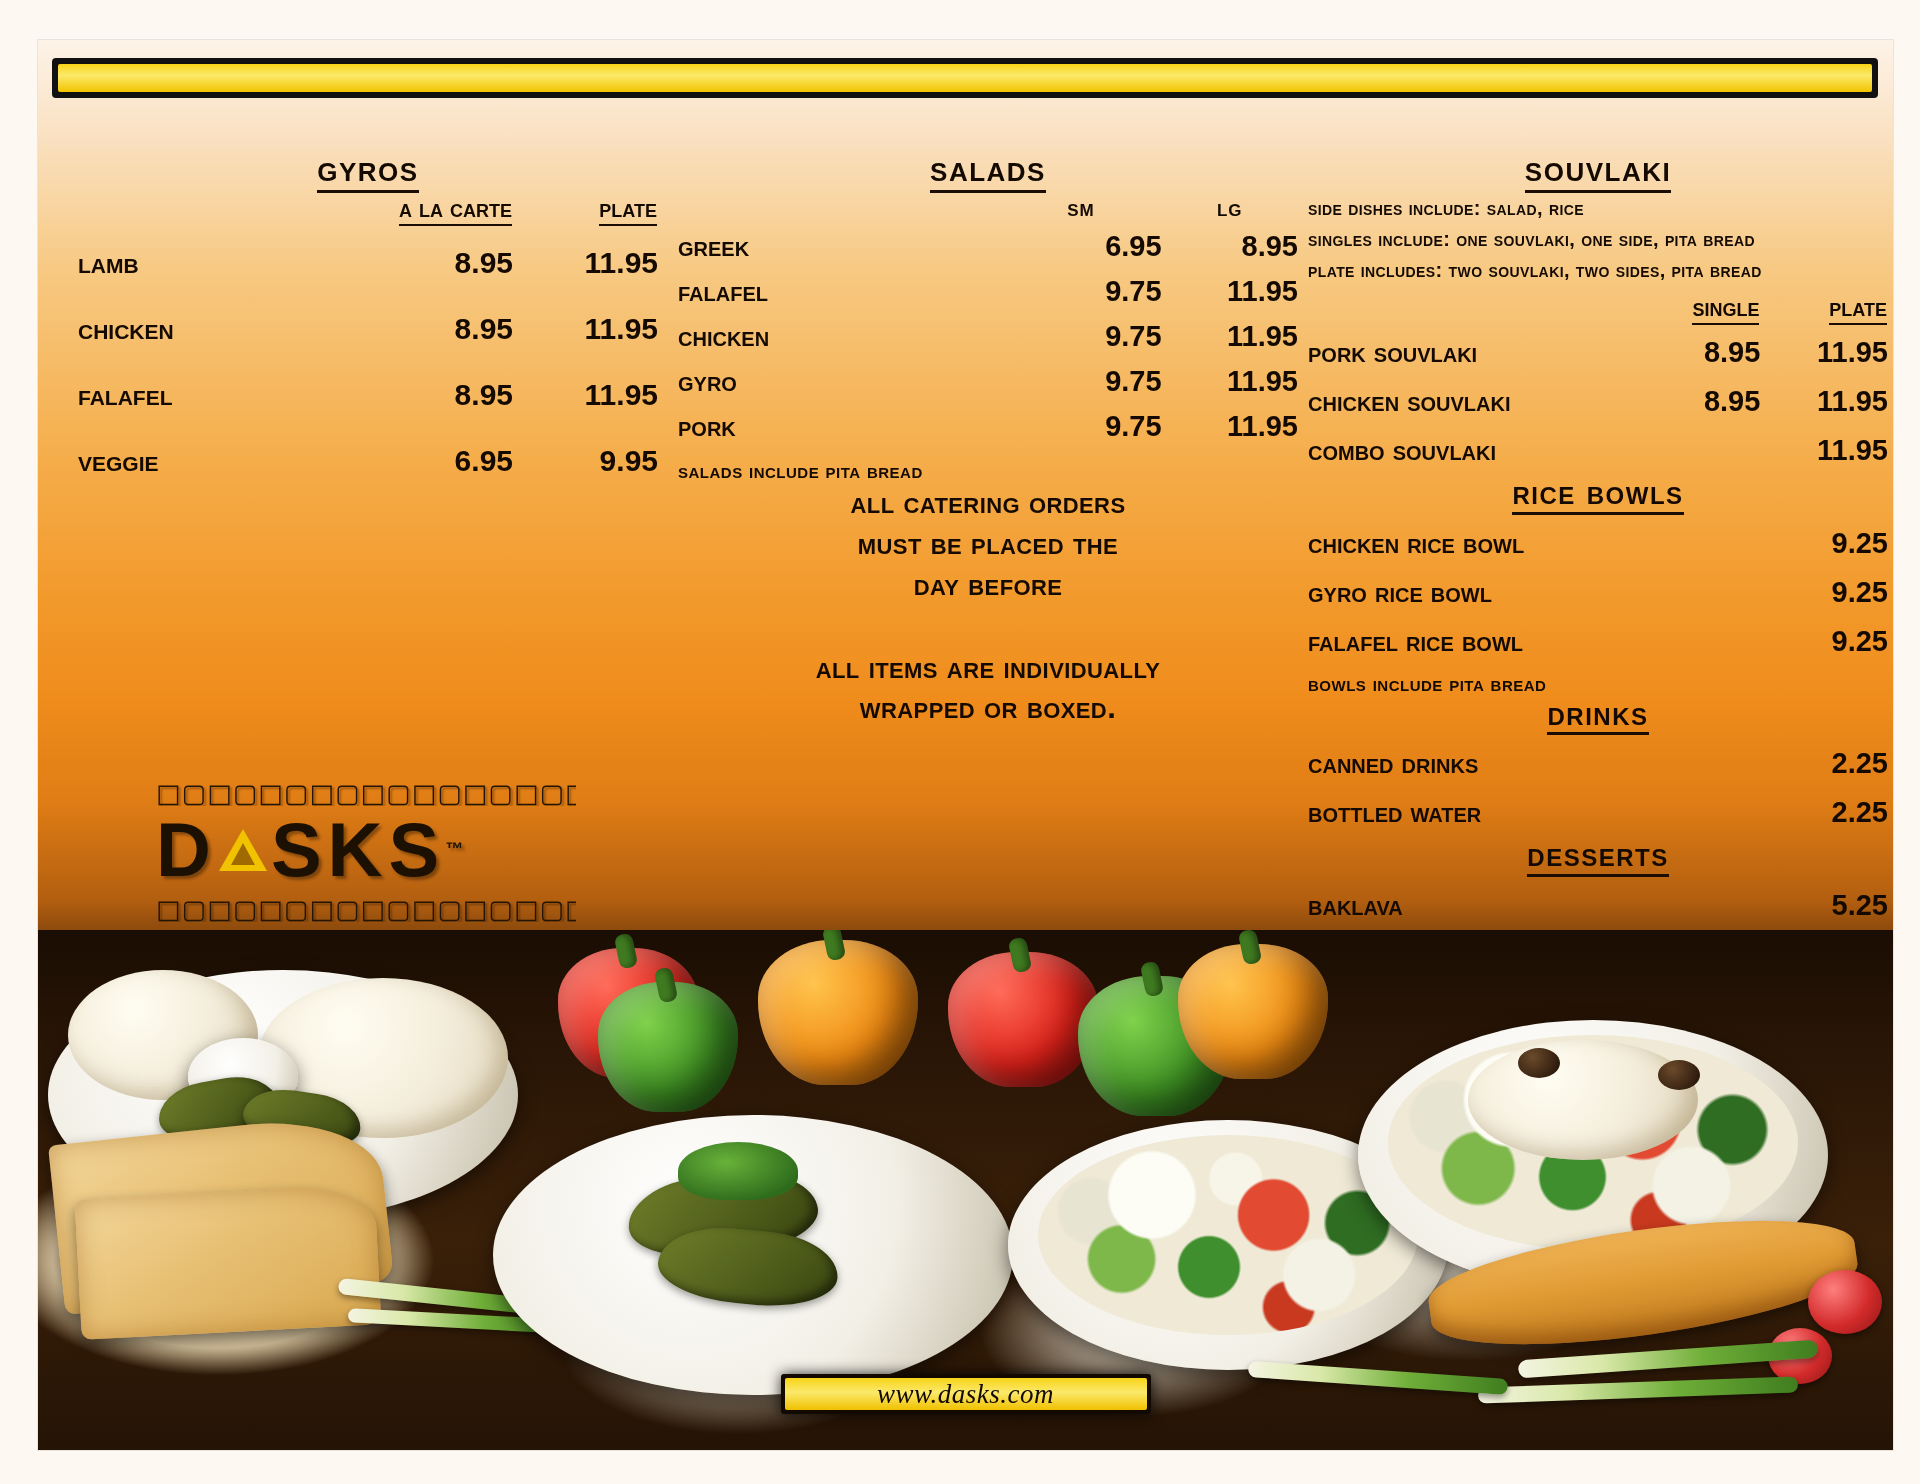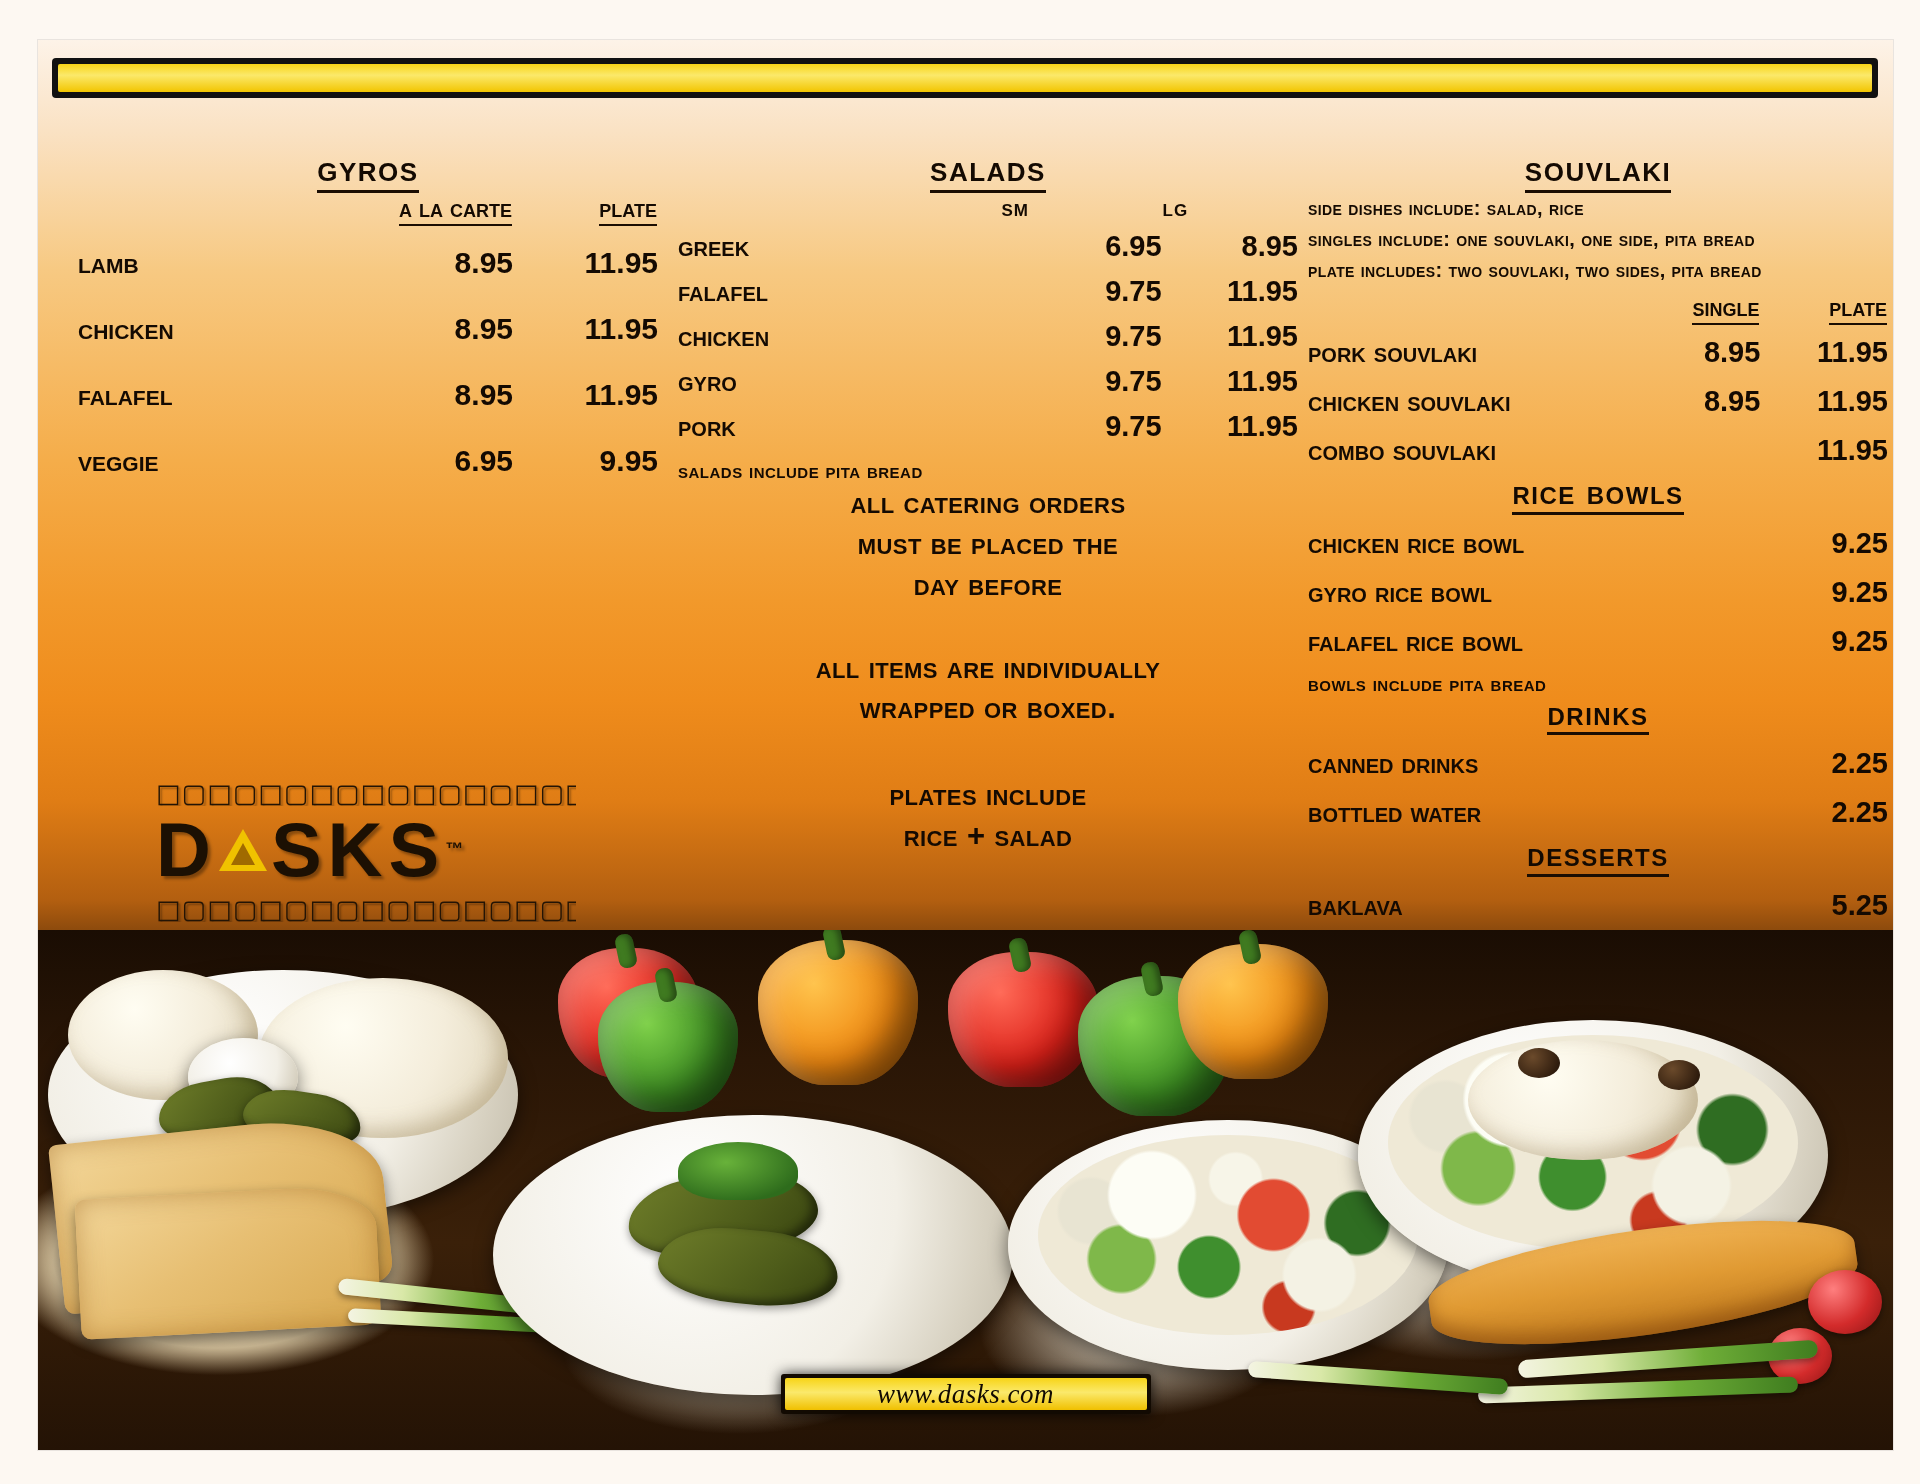--- a/index.html
+++ b/index.html
@@ -104,21 +104,21 @@
     font-weight: bold;
     padding: 16px 0 16px 0;
   }
   .gyros-row td.name { text-align: left; }
   .gyros-row td.price { text-align: right; }
 
   
   .sal-head td {
     font-size: 24px;
     font-weight: bold;
-    text-align: left;
+    text-align: center;
     padding-bottom: 2px;
     font-variant: small-caps;
     text-transform: lowercase;
     letter-spacing: 1px;
   }
   .sal-row td {
     font-size: 29px;
     font-weight: bold;
     font-variant: small-caps;
     text-transform: lowercase;
@@ -453,24 +453,20 @@
         <div>All catering orders</div>
         <div>must be placed the</div>
         <div>day before</div>
       </div>
 
       <div class="notice block2">
         <div>All items are individually</div>
         <div>wrapped or boxed.</div>
       </div>
 
-      <div class="notice block3">
-        <div>Plates include</div>
-        <div>rice + salad</div>
-      </div>
     </div>
 
     <div class="col col-souv">
       <div class="title-wrap">
         <div class="section-title">Souvlaki</div>
       </div>
       <div class="souv-note" style="margin-top:0;">
         <div>Side dishes include: Salad, Rice</div>
         <div>Singles include: One souvlaki, one side, pita bread</div>
         <div>Plate includes: Two souvlaki, two sides, pita bread</div>

